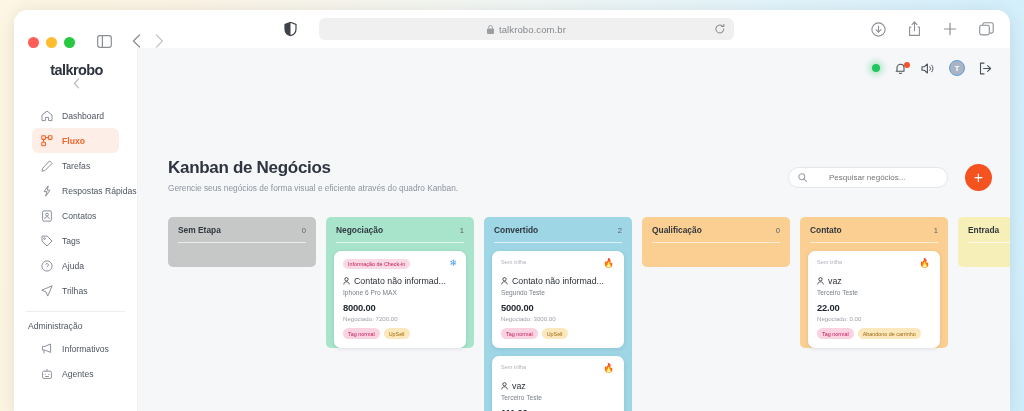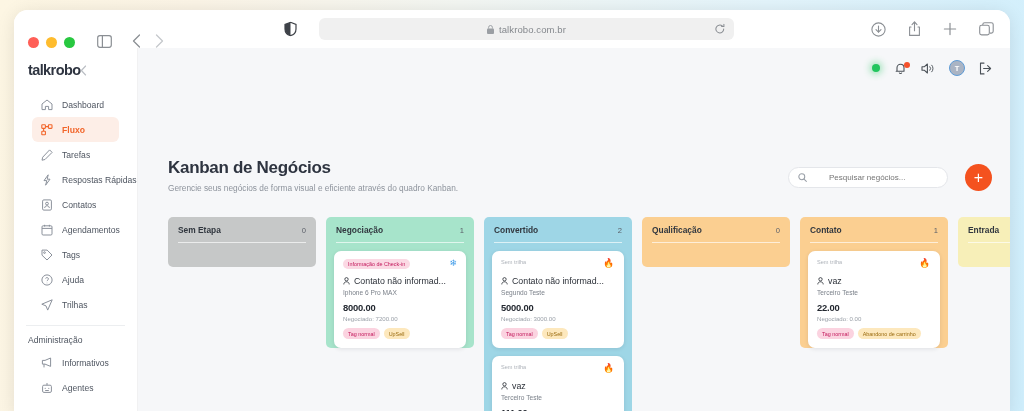--- a/index.html
+++ b/index.html
@@ -44,21 +44,21 @@
   #chrome-right { position:absolute; right:16px; top:50%; transform:translateY(-50%); display:flex; gap:22px; align-items:center; }
 
   
   #app-body { display:flex; height:366px; background:#f6f7f9; }
 
   
   #sidebar {
     width:124px; background:#ffffff; flex:none; padding-top:8px;
     border-right:1px solid #f1f1f2;
   }
-  #brand-row { display:flex; align-items:center; justify-content:flex-start; padding:6px 12px 14px 14px; }
+  #brand-row { display:flex; align-items:center; justify-content:flex-start; padding:6px 12px 14px 14px;flex-direction:column; }
   #brand-logo { font-size:14.5px; font-weight:700; color:#2e3440; letter-spacing:-.6px; }
   #sidebar-collapse { color:#b9bdc3; font-size:11px; line-height:1; }
 
   .nav-item {
     display:flex; align-items:center; gap:9px; height:25px;
     margin:0 18px; padding-left:8px; border-radius:6px; position:relative;
   }
   .nav-item .label { font-size:8.6px; color:#4e5560; white-space:nowrap; }
   .nav-item.active { background:#fdeee7; }
   .nav-item.active .label { color:#f2652a; font-weight:600; }
@@ -274,31 +274,20 @@
         <span class="nav-ico">
           <svg width="12" height="12" viewBox="0 0 12 12" fill="none" stroke="currentColor" stroke-width="1">
               <rect x="1.6" y="0.9" width="8.8" height="10.2" rx="1.2"></rect>
               <circle cx="6" cy="4.6" r="1.4"></circle>
               <path d="M3.7 9 c0-1.4 1-2.2 2.3-2.2 s2.3.8 2.3 2.2"></path>
             </svg>
         </span>
         <span class="label">Contatos</span>
       </div>
 
-      <div class="nav-item">
-        <span class="nav-ico">
-          <svg width="12" height="12" viewBox="0 0 12 12" fill="none" stroke="currentColor" stroke-width="1">
-              <rect x="1" y="1.8" width="10" height="9.2" rx="1.1"></rect>
-              <line x1="1" y1="4.4" x2="11" y2="4.4"></line>
-              <line x1="3.6" y1="0.8" x2="3.6" y2="2.6"></line>
-              <line x1="8.4" y1="0.8" x2="8.4" y2="2.6"></line>
-            </svg>
-        </span>
-        <span class="label">Agendamentos</span>
-      </div>
 
       <div class="nav-item">
         <span class="nav-ico">
           <svg width="12" height="12" viewBox="0 0 12 12" fill="none" stroke="currentColor" stroke-width="1" stroke-linejoin="round">
               <path d="M1 6.2 V1.1 H6.1 L11 6 L6 11 Z"></path>
               <circle cx="3.5" cy="3.6" r=".85"></circle>
             </svg>
         </span>
         <span class="label">Tags</span>
       </div>

